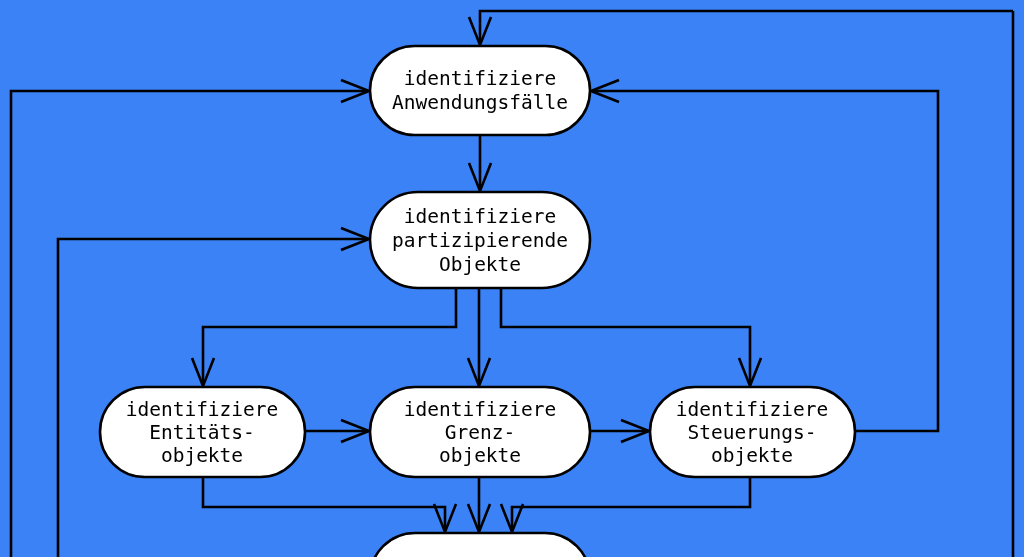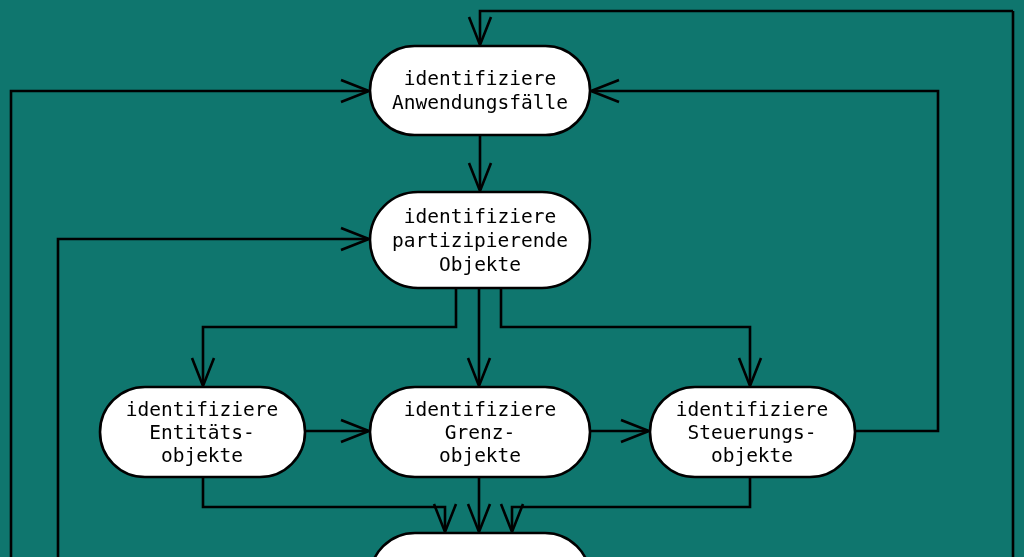--- a/index.html
+++ b/index.html
@@ -4,21 +4,21 @@
 <style>
   html, body {
     margin: 0;
     padding: 0;
     background: #ffffff;
   }
   #canvas-wrap {
     position: relative;
     width: 1024px;
     height: 557px;
-    background: #0f766e;
+    background: #3b82f6;
     overflow: hidden;
     font-family: "DejaVu Sans Mono", "Liberation Mono", monospace;
   }
   svg#flowchart {
     position: absolute;
     top: 0;
     left: 0;
     width: 1024px;
     height: 557px;
     display: block;

